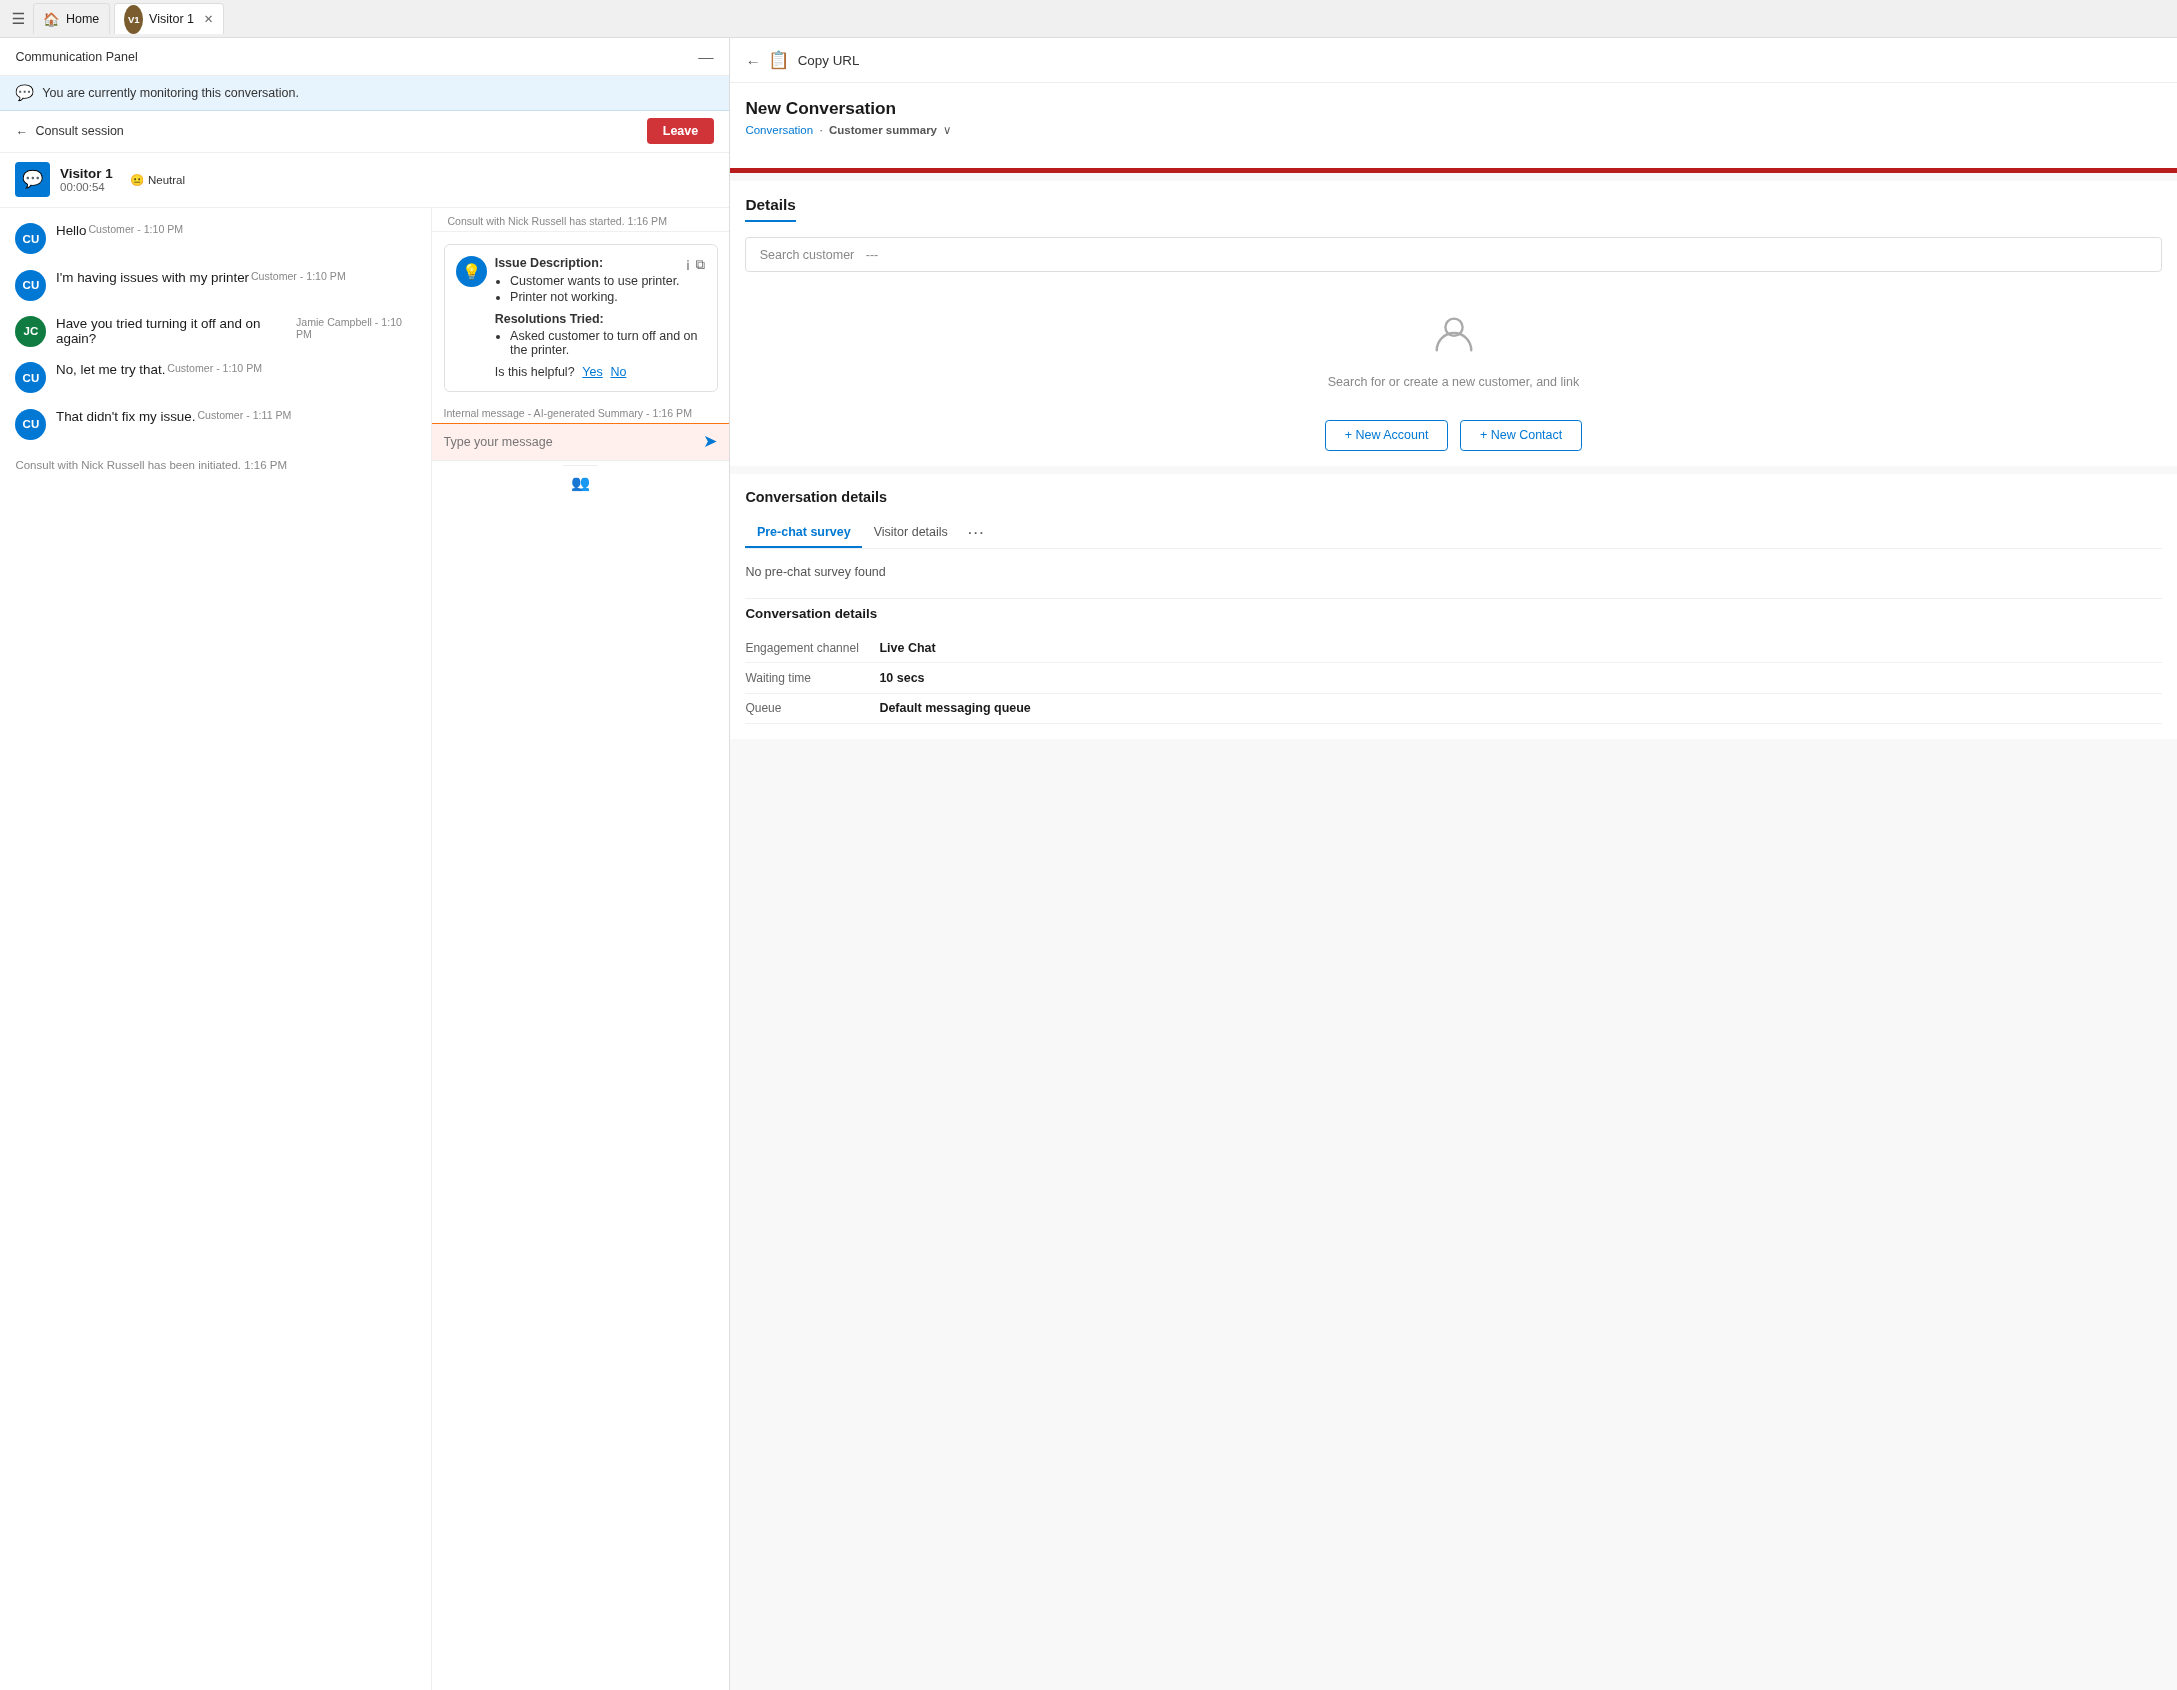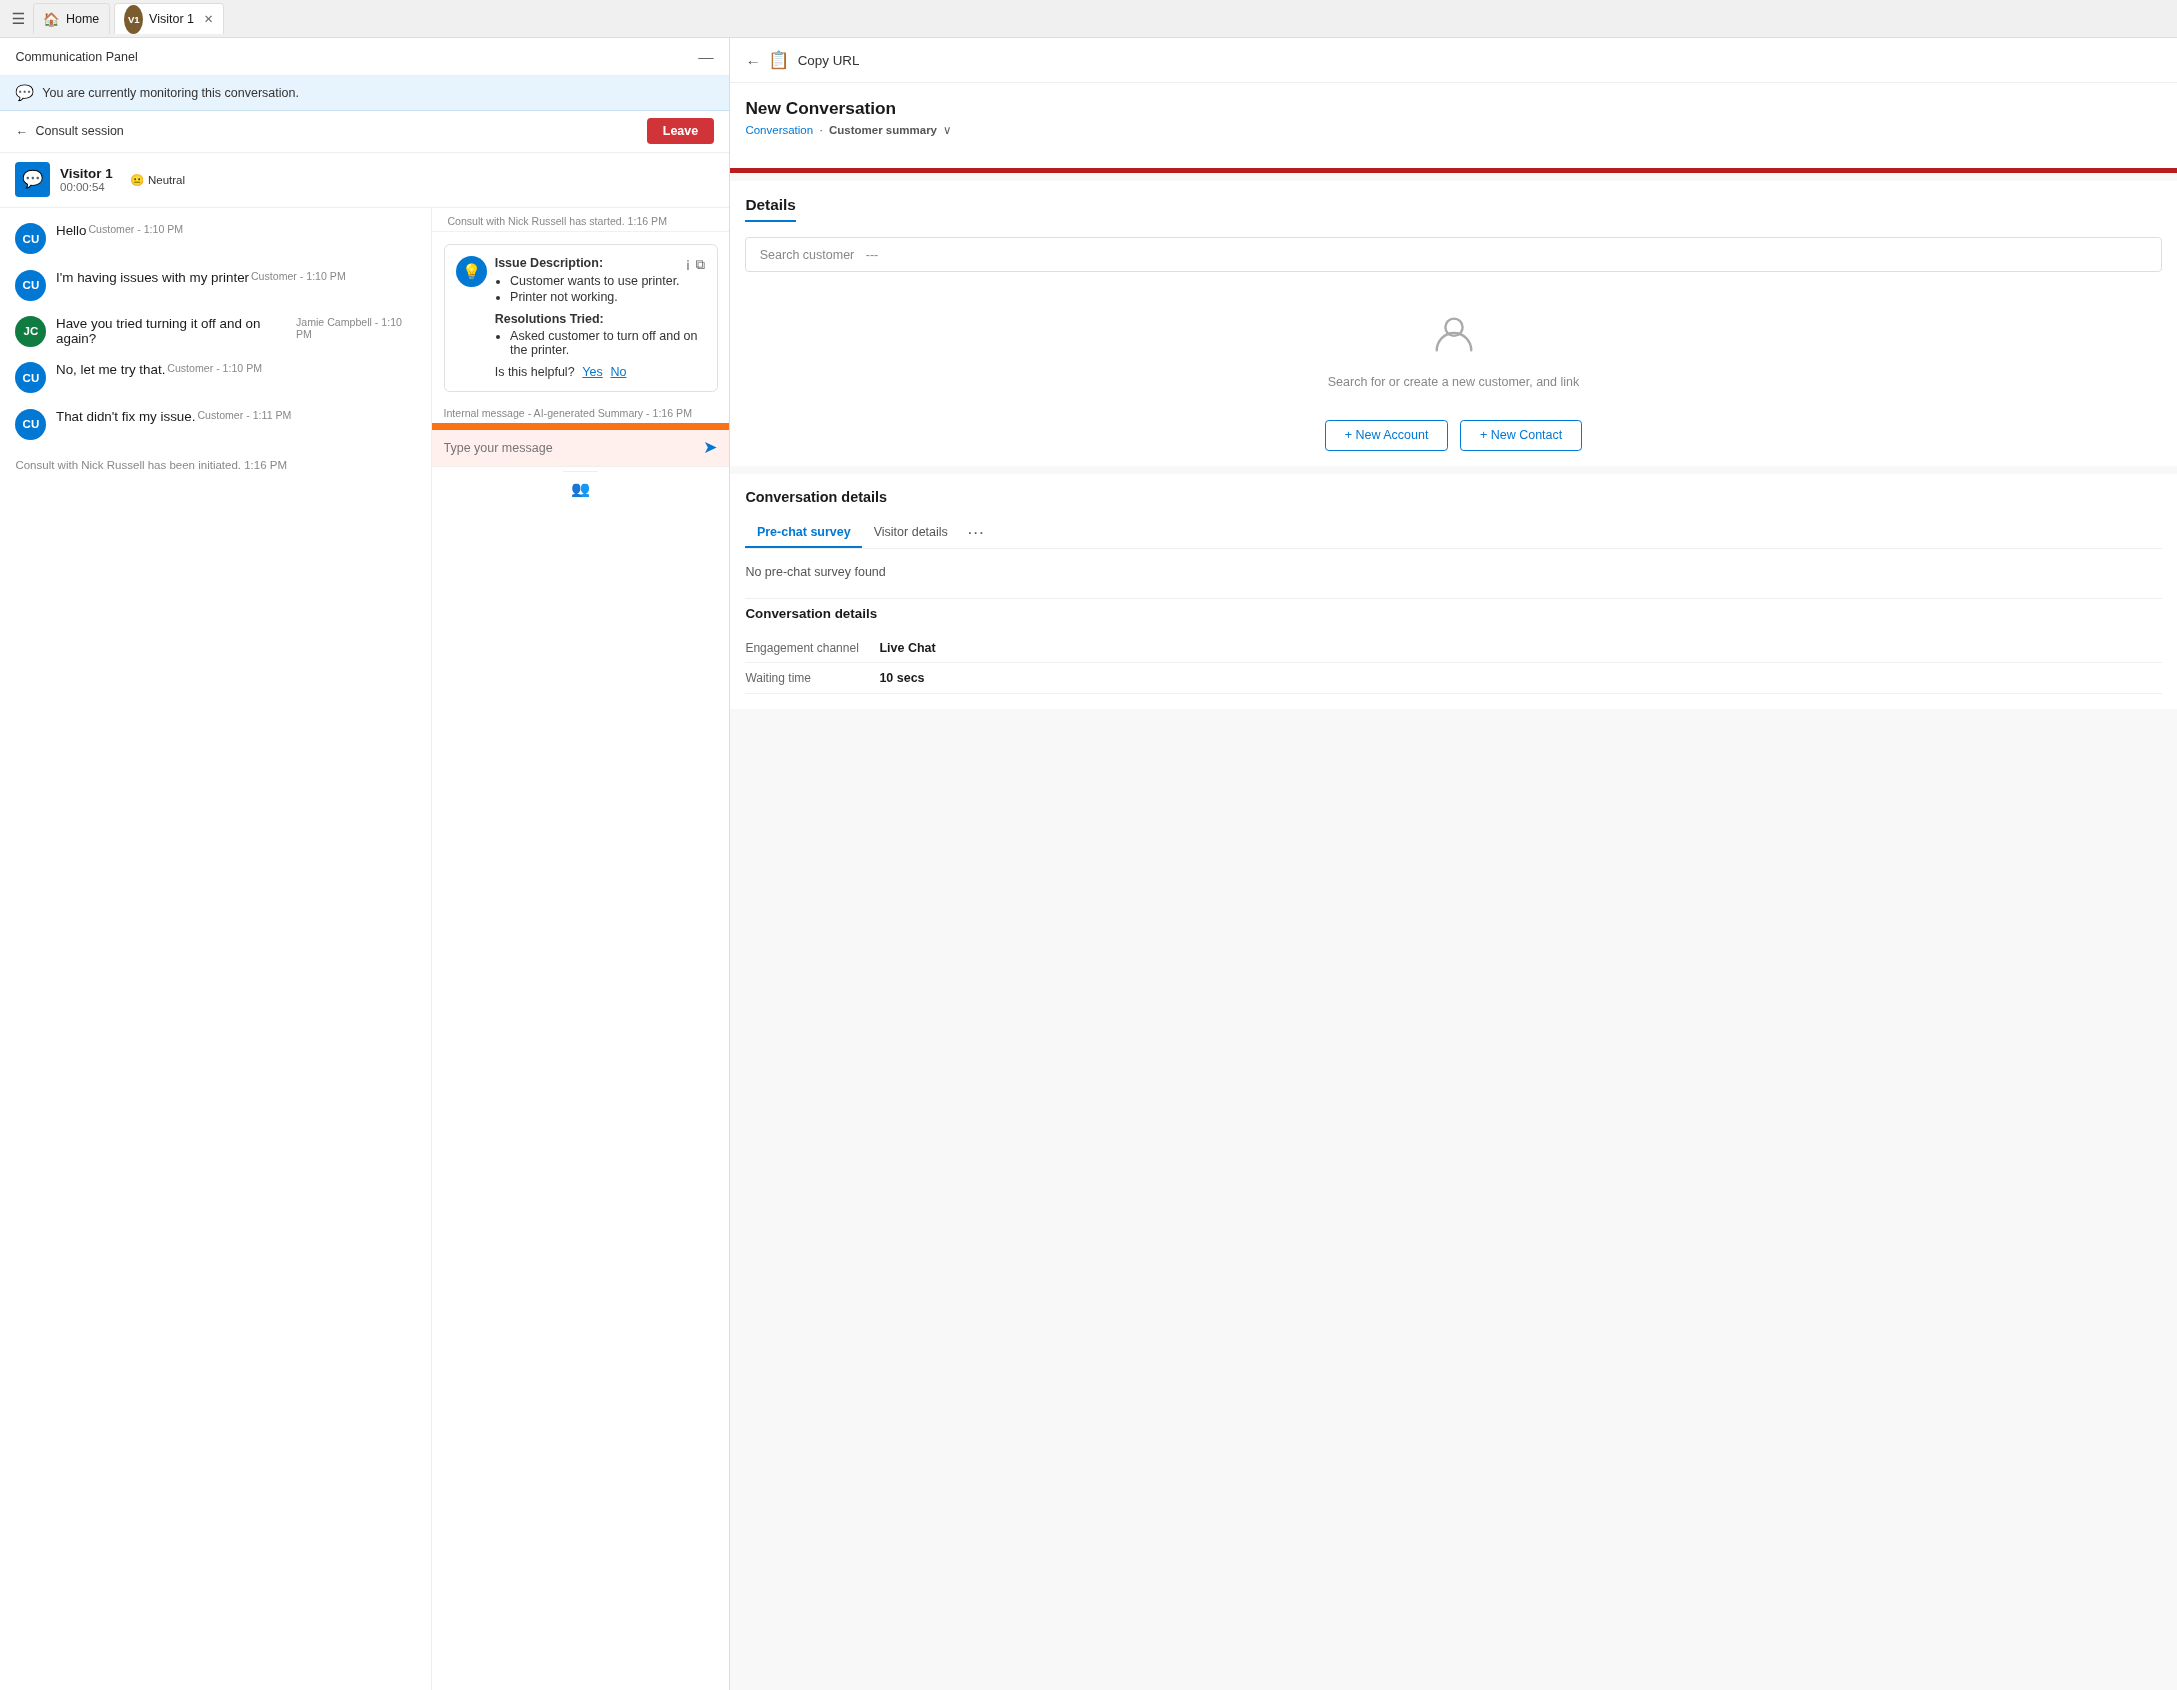--- a/index.html
+++ b/index.html
@@ -64,21 +64,21 @@
     .ai-content { font-size: 12.5px; color: #333; }
     .ai-content .section-title { font-weight: 700; margin-bottom: 3.8px; }
     .ai-content ul { padding-left: 15.4px; margin-bottom: 7.7px; }
     .ai-content li { margin-bottom: 1.9px; }
     .helpful-row { display: flex; align-items: center; gap: 7.7px; margin-top: 7.7px; font-size: 12.5px; }
     .helpful-link { color: #0078d4; text-decoration: underline; cursor: pointer; }
     .ai-action-btn { background: none; border: none; cursor: pointer; color: #666; font-size: 13.4px; }
     .ai-summary-pos { position: relative; }
 
     
-    .msg-input-area { border-top: 7px solid #f97316; padding: 7.7px 11.5px; background: #fff0ed; display: flex; align-items: center; gap: 0; }
+    .msg-input-area { border-top: 1px solid #f97316; padding: 7.7px 11.5px; background: #fff0ed; display: flex; align-items: center; gap: 0; }
     .msg-input { flex: 1; border: none; background: transparent; font-size: 12.5px; color: #999; outline: none; }
     .send-btn { background: none; border: none; cursor: pointer; color: #0078d4; font-size: 17.3px; }
     .add-people-btn { background: none; border: none; cursor: pointer; color: #555; font-size: 15.4px; padding: 7.7px; border-top: 1px solid #eee; }
 
     
     .right-panel { flex: 1; background: #f8f8f8; overflow-y: auto; display: flex; flex-direction: column; }
 
     
     .rp-header { display: flex; align-items: center; gap: 7.7px; padding: 11.5px 15.4px; background: #fff; border-bottom: 1px solid #eee; }
     .rp-back { background: none; border: none; cursor: pointer; font-size: 15.4px; color: #555; }
@@ -333,17 +333,21 @@
       <div style="font-size:13.4px; font-weight:600; margin-bottom:11.5px;">Conversation details</div>
 
       <div class="dt-row">
         <span class="dt-label">Engagement channel</span>
         <span class="dt-value">Live Chat</span>
       </div>
       <div class="dt-row">
         <span class="dt-label">Waiting time</span>
         <span class="dt-value">10 secs</span>
       </div>
+      <div class="dt-row">
+        <span class="dt-label">Queue</span>
+        <span class="dt-value">Default messaging queue</span>
+      </div>
     </div>
 
   </div>
 </div>
 
 
 </body></html>

